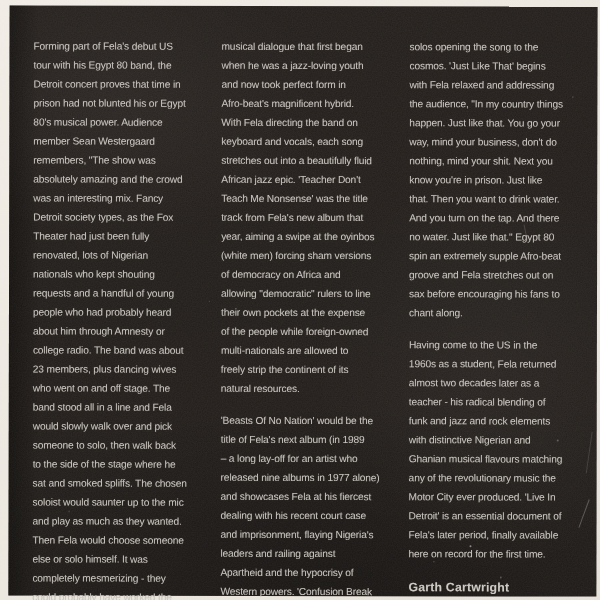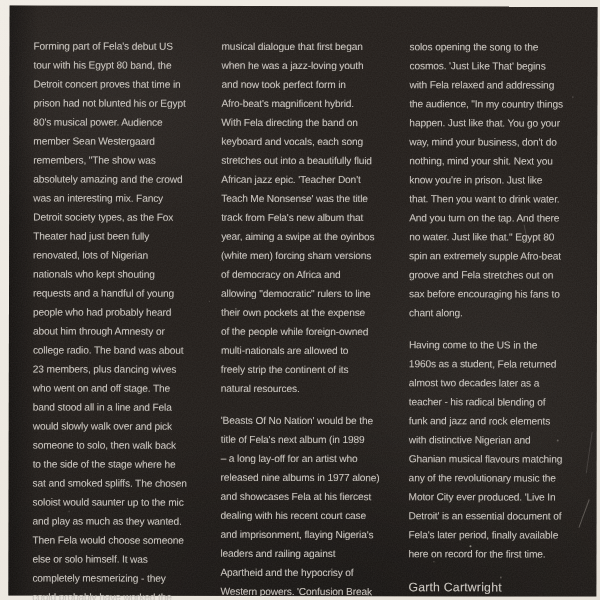--- a/index.html
+++ b/index.html
@@ -38,20 +38,21 @@
     text-shadow: 0 0 1px rgba(190,185,178,0.28);
   }
   .byline {
     margin: 17px 0 0 0;
     font-size: 12.3px;
     line-height: 15px;
     letter-spacing: 0.2px;
     color: #cdc8c2;
     white-space: pre-line;
     text-shadow: 0 0 1px rgba(190,185,178,0.28);
+    font-weight: bold;
   }
   .fine-print {
     margin: 12px 0 0 0;
     font-size: 8.8px;
     line-height: 11.3px;
     letter-spacing: -0.05px;
     color: #b6b1ab;
     white-space: pre-line;
     text-shadow: 0 0 1px rgba(180,175,168,0.25);
     text-decoration: underline;

